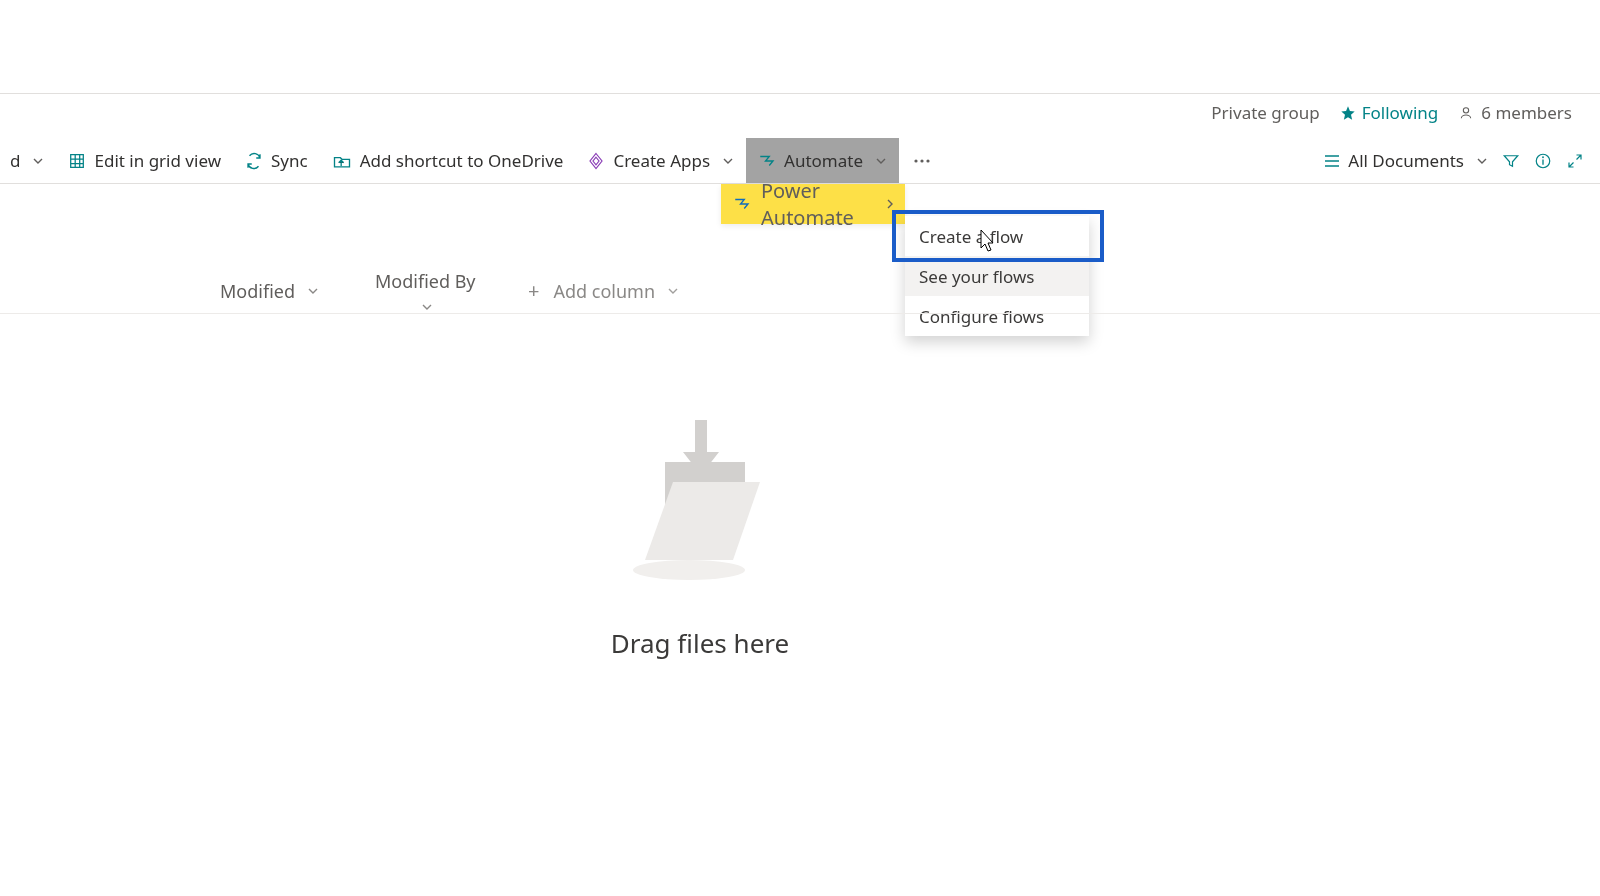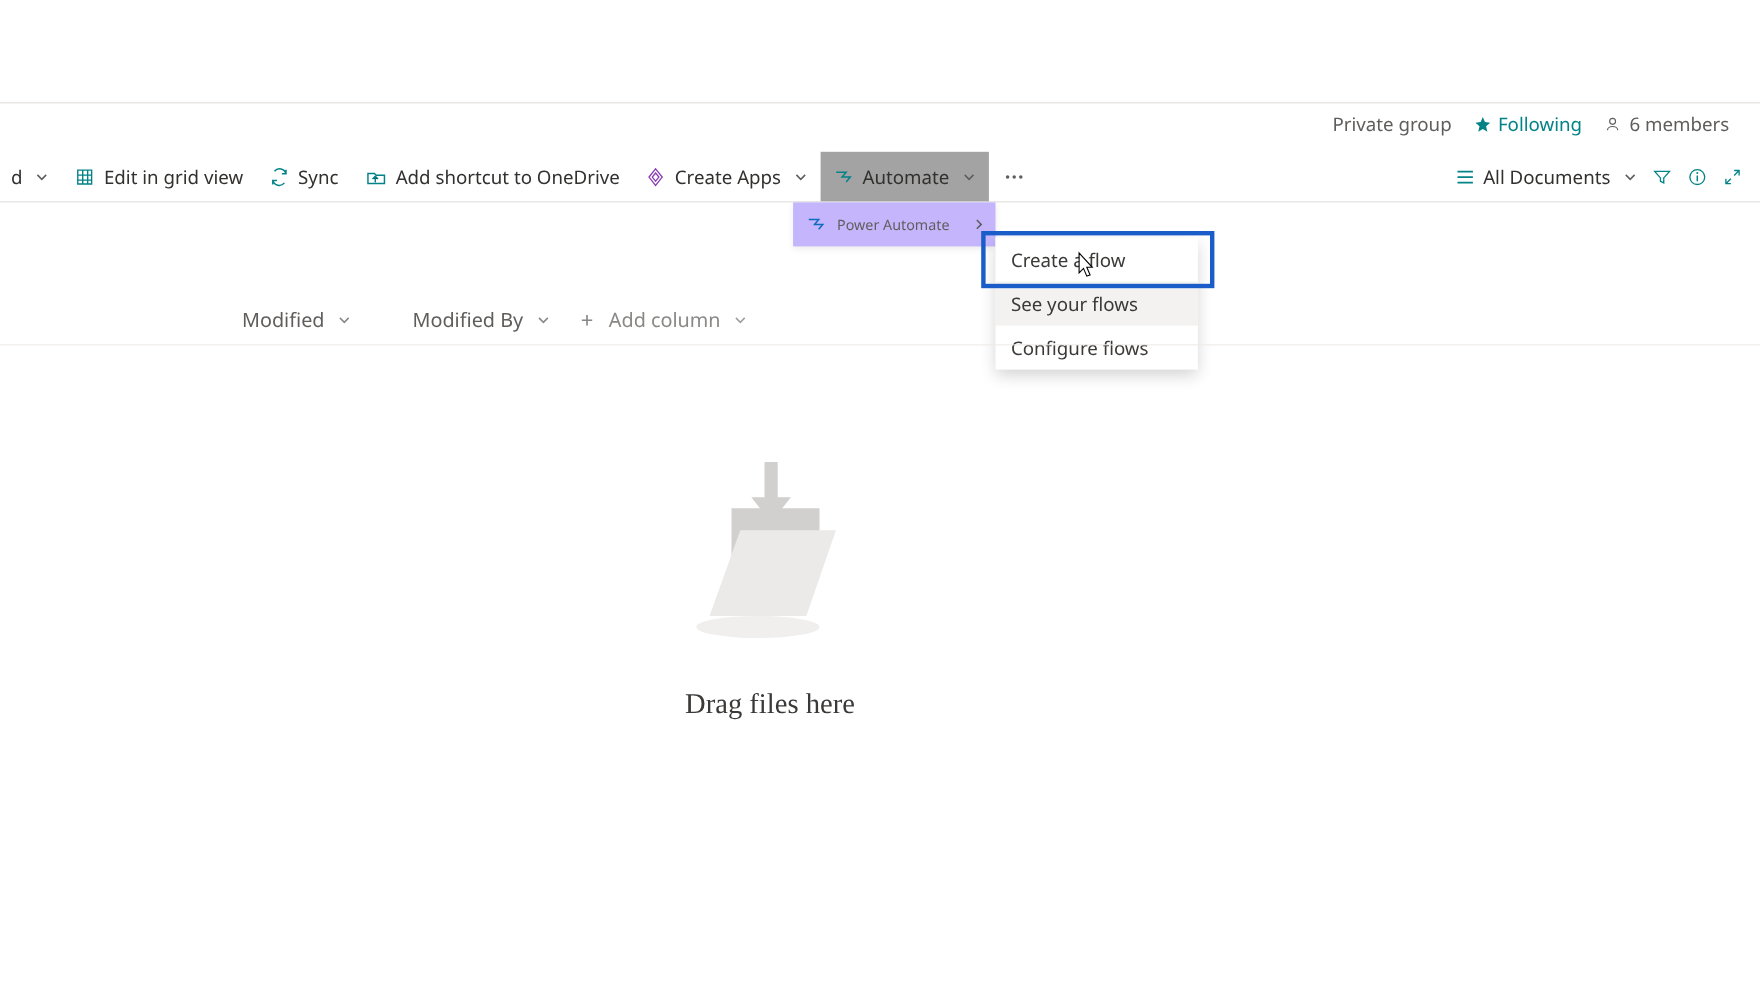--- a/index.html
+++ b/index.html
@@ -22,32 +22,32 @@
   .left-cmds{display:flex;align-items:center;height:100%;}
   .cmd{display:flex;align-items:center;gap:8px;padding:0 12px;height:100%;font-size:17px;color:var(--text);cursor:pointer;white-space:nowrap;}
   .cmd.active{background:#a3a3a3;}
   .chev{margin-left:4px;}
   .spacer{flex:1;}
   .right-cmds{display:flex;align-items:center;gap:14px;padding-right:10px;height:100%;}
   .view-sel{display:flex;align-items:center;gap:8px;font-size:17px;color:var(--text);cursor:pointer;}
   .icn{display:inline-flex;align-items:center;justify-content:center;}
 
   
-  .submenu1{position:absolute;top:184px;left:721px;width:184px;height:40px;background:#c4b5fd;box-shadow:0 2px 6px rgba(0,0,0,.08);display:flex;align-items:center;justify-content:space-between;padding:0 10px 0 12px;font-size:13px;color:var(--muted);}
+  .submenu1{position:absolute;top:184px;left:721px;width:184px;height:40px;background:#fde047;box-shadow:0 2px 6px rgba(0,0,0,.08);display:flex;align-items:center;justify-content:space-between;padding:0 10px 0 12px;font-size:20px;color:var(--muted);}
   .submenu1 .pa-label{display:flex;align-items:center;gap:10px;}
   
   .submenu2{position:absolute;top:184px;left:905px;width:184px;background:#fff;box-shadow:0 6px 14px rgba(0,0,0,.18);padding:0;margin-top:32px;}
   .submenu2 .mi{height:40px;display:flex;align-items:center;padding:0 14px;font-size:17px;color:#3b3a39;cursor:pointer;}
   .highlight-wrap{position:absolute;top:210px;left:892px;width:212px;height:52px;border:4px solid #1a5cc8;pointer-events:none;}
 
   
   .colheaders{position:absolute;top:268px;left:0;right:0;height:46px;border-bottom:1px solid #edebe9;display:flex;align-items:center;}
   .colh{display:flex;align-items:center;gap:8px;font-size:18px;color:var(--muted);cursor:pointer;}
   #col-modified{position:absolute;left:220px;}
-  #col-modifiedby{position:absolute;left:375px;}
+  #col-modifiedby{position:absolute;left:375px;flex-direction:column;}
   #col-add{position:absolute;left:528px;color:var(--light);}
   .plus{font-size:20px;line-height:1;color:var(--light);margin-right:6px;}
 
   
   .empty{position:absolute;top:420px;left:0;width:100%;display:flex;flex-direction:column;align-items:center;gap:40px;}
   .empty-text{font-size:26px;color:#3b3a39;}
   .folder-ill{transform:translateX(-100px);}
 
   
   .cursor{position:absolute;top:228px;left:975px;pointer-events:none;}
@@ -242,20 +242,20 @@
 
       <path fill="#d2d0ce" d="M80 0h12v32h12L86 55 68 32h12z"></path>
 
       <path fill="#d2d0ce" d="M50 42 L130 42 L130 105 L50 105 Z"></path>
 
       <path fill="#eceae8" d="M30 140 L58 62 L145 62 L118 140 Z"></path>
 
       <ellipse cx="74" cy="150" rx="56" ry="10" fill="#f1efed"></ellipse>
     </svg>
   </div>
-  <div class="empty-text" style="transform:translateX(-100px);font-family:Liberation Serif, serif;">Drag files here</div>
+  <div class="empty-text" style="transform:translateX(-100px);">Drag files here</div>
 </div>
 
 <div class="cursor">
   <svg width="22" height="26" viewBox="0 0 22 26">
     <path fill="#fff" stroke="#000" stroke-width="1" d="M6 2v18l4-4 3 7 3-1-3-7h5z"></path>
   </svg>
 </div>
 
 </body></html>

